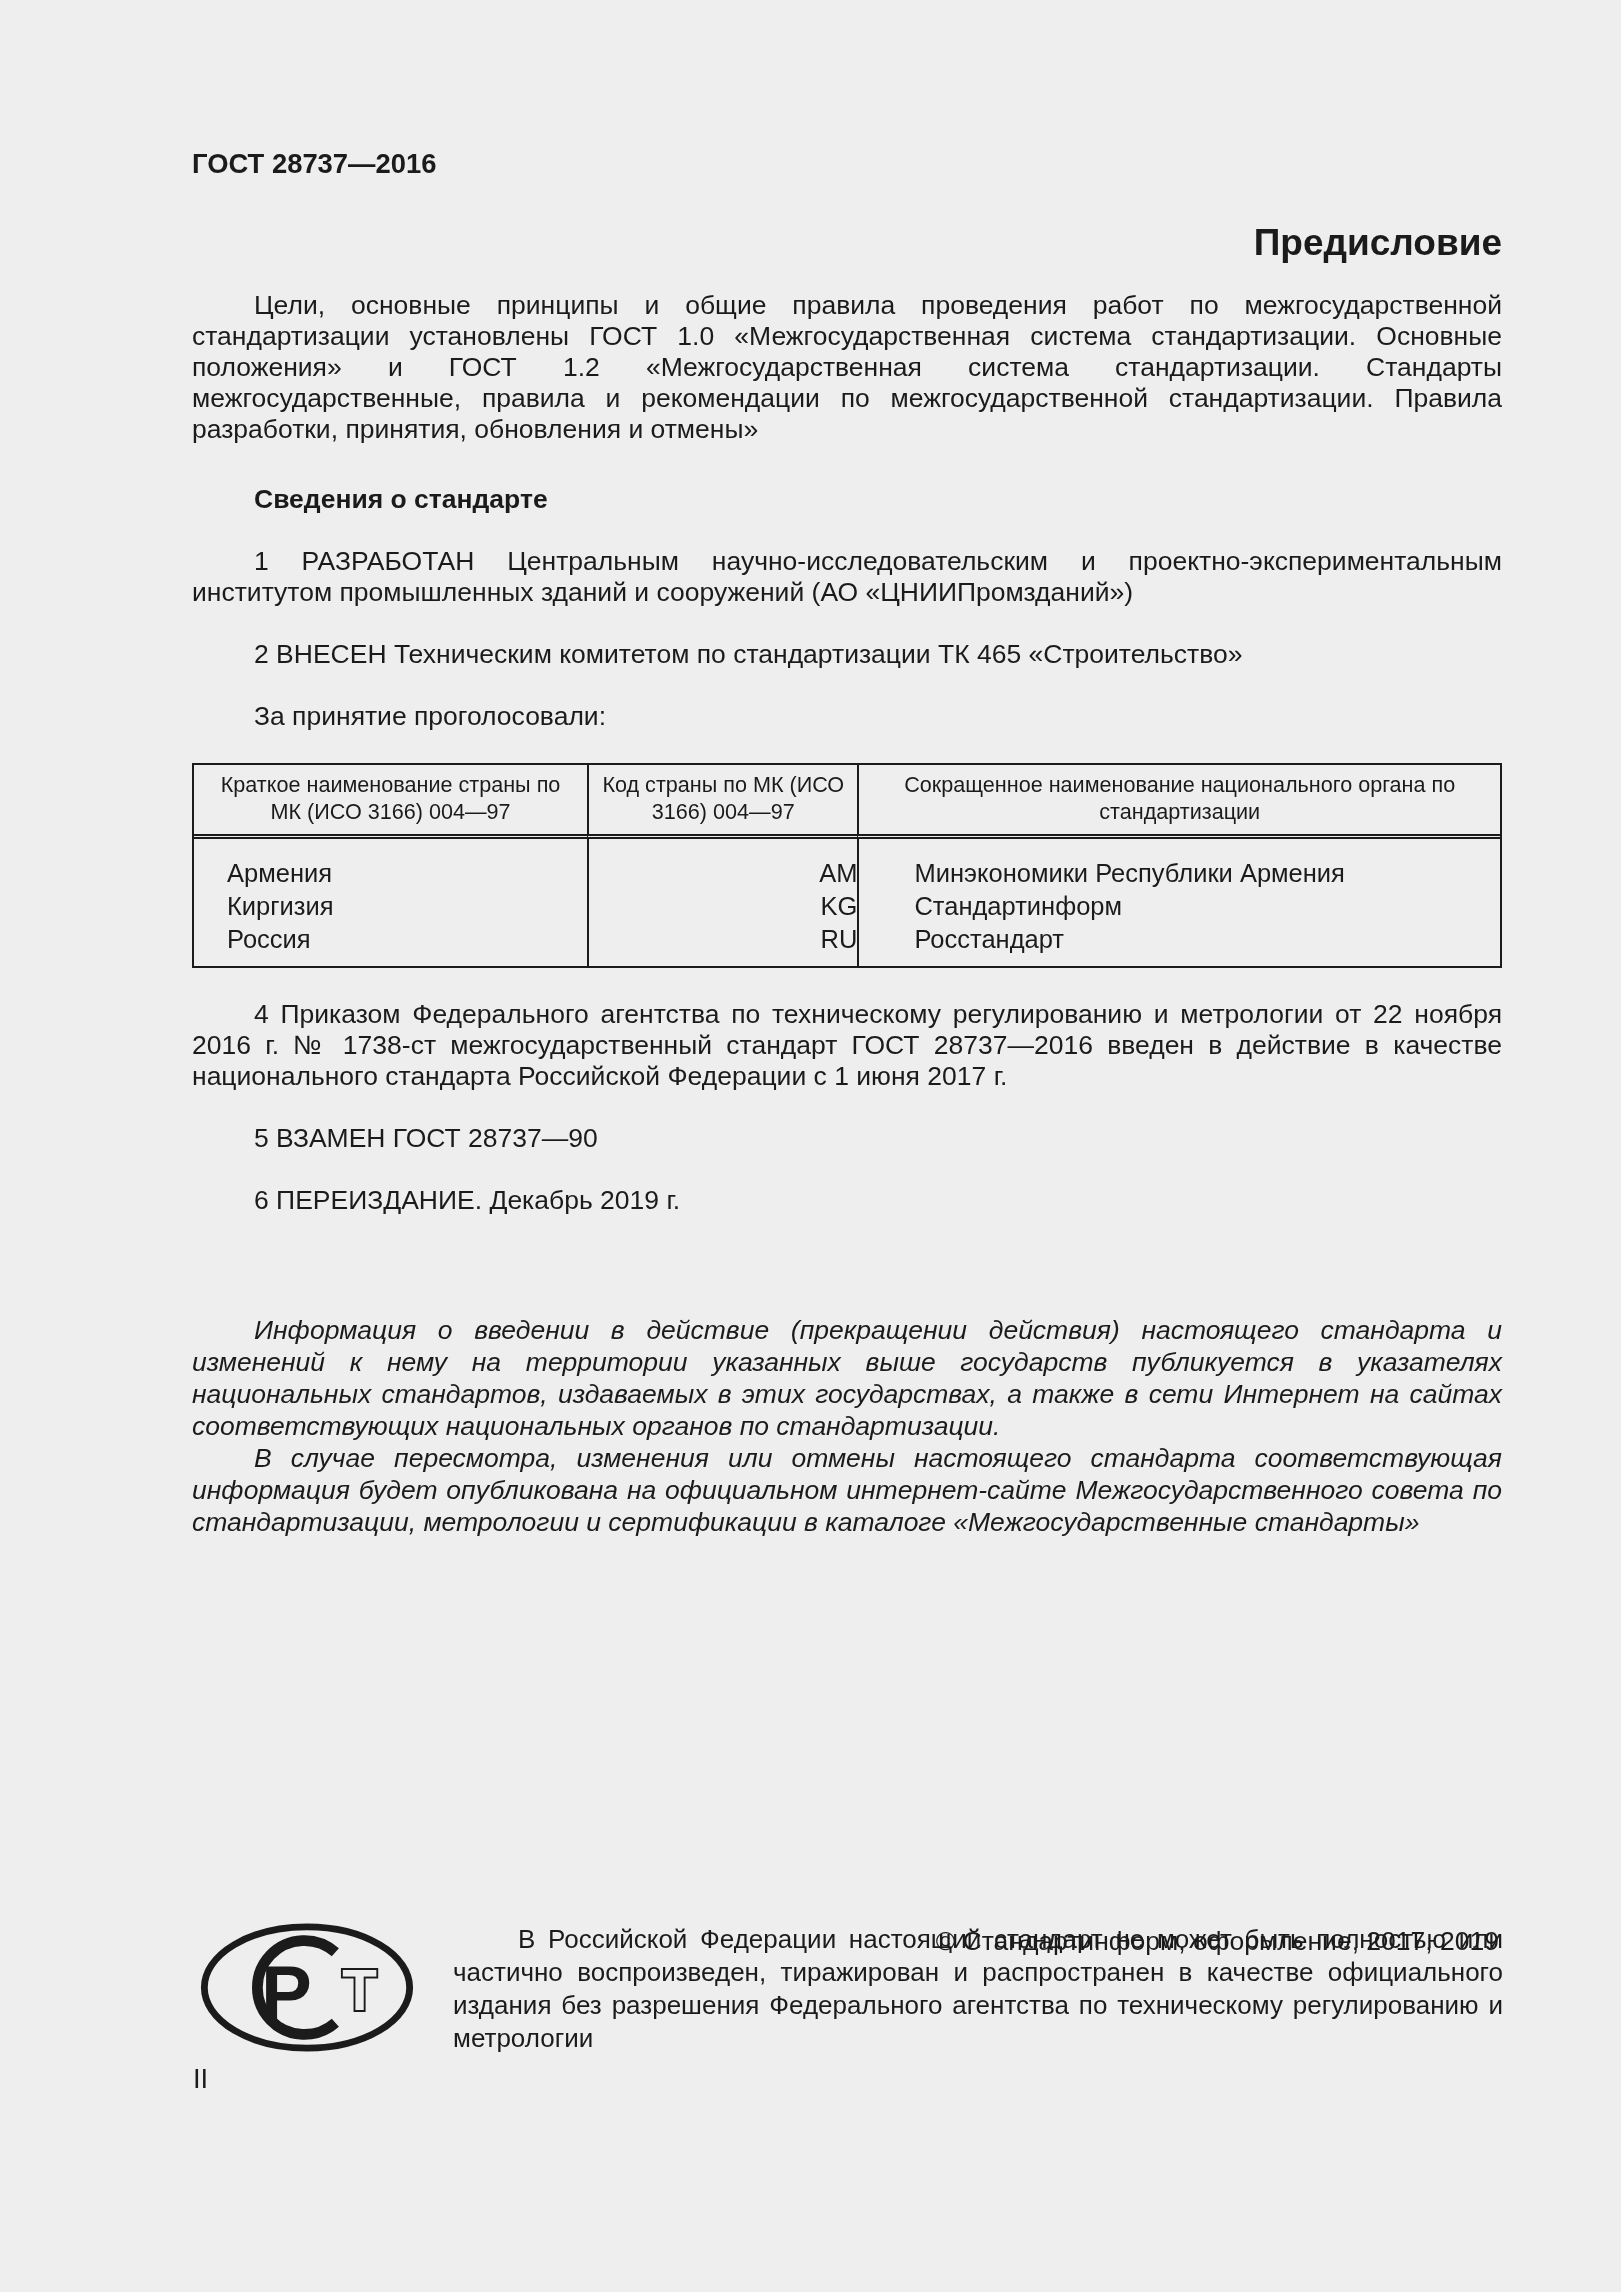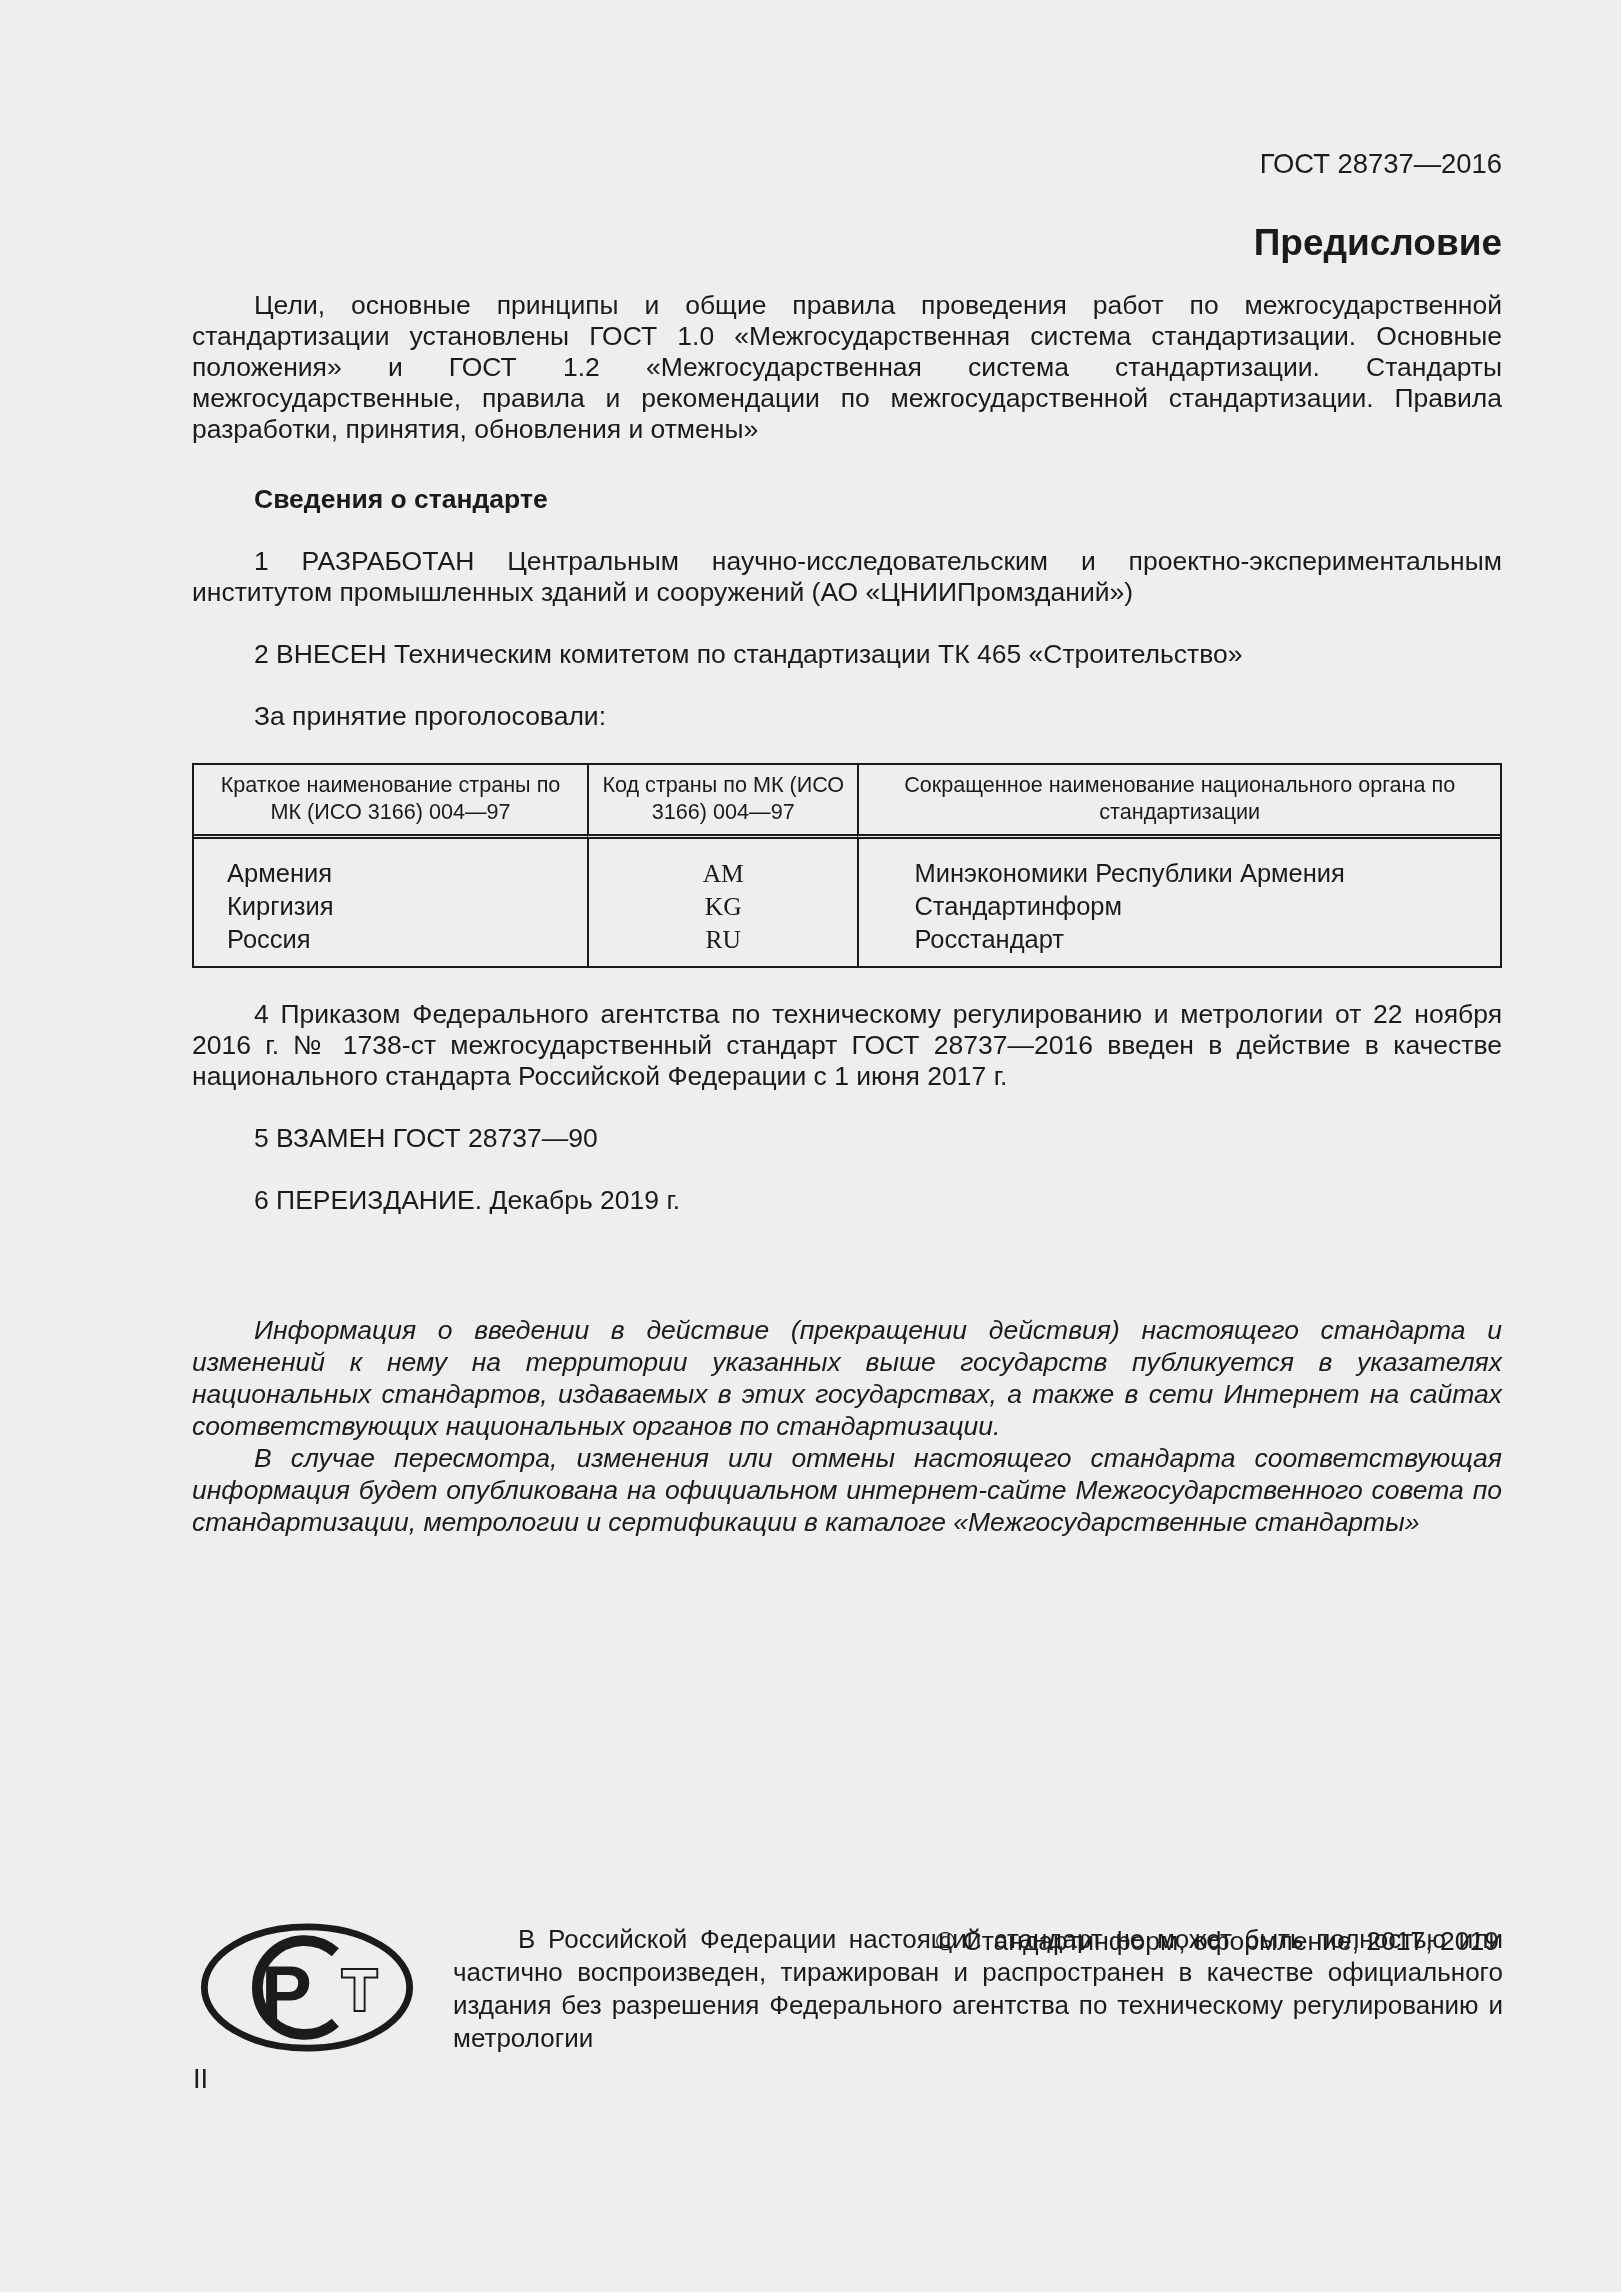--- a/index.html
+++ b/index.html
@@ -12,23 +12,22 @@
     overflow:hidden;
   }
   .content{
     position:absolute;
     left:192px;top:0;
     width:1310px;
   }
   .doc-number{
     margin-top:147px;
     font-size:27.4px;
-    font-weight:normal;
+    font-weight:bold;
     line-height:33px;
-    text-align:right;
   }
   .doc-title{
     margin-top:41px;
     font-size:37px;
     font-weight:bold;
     text-align:right;
     line-height:43px;
   }
   p.body{
     margin:31px 0 0 0;
@@ -66,21 +65,21 @@
   }
   table.vote td{
     font-size:25.5px;
     line-height:33px;
     vertical-align:top;
     padding:0;
   }
   table.vote tr.first td{padding-top:18px;margin-top:36px;}
   table.vote tr.last td{padding-bottom:9.8px;}
   td.c-country{padding-left:33px !important;}
-  td.c-code{text-align:center;font-family:Liberation Serif, serif;}
+  td.c-code{text-align:right;}
   td.c-org{padding-left:55px !important;}
   .col-country{width:30.1%;}
   .col-code{width:20.7%;}
   .col-org{width:49.2%;}
   .notice{
     margin-top:98px;
     font-style:italic;
   }
   .notice p{
     margin:0;

